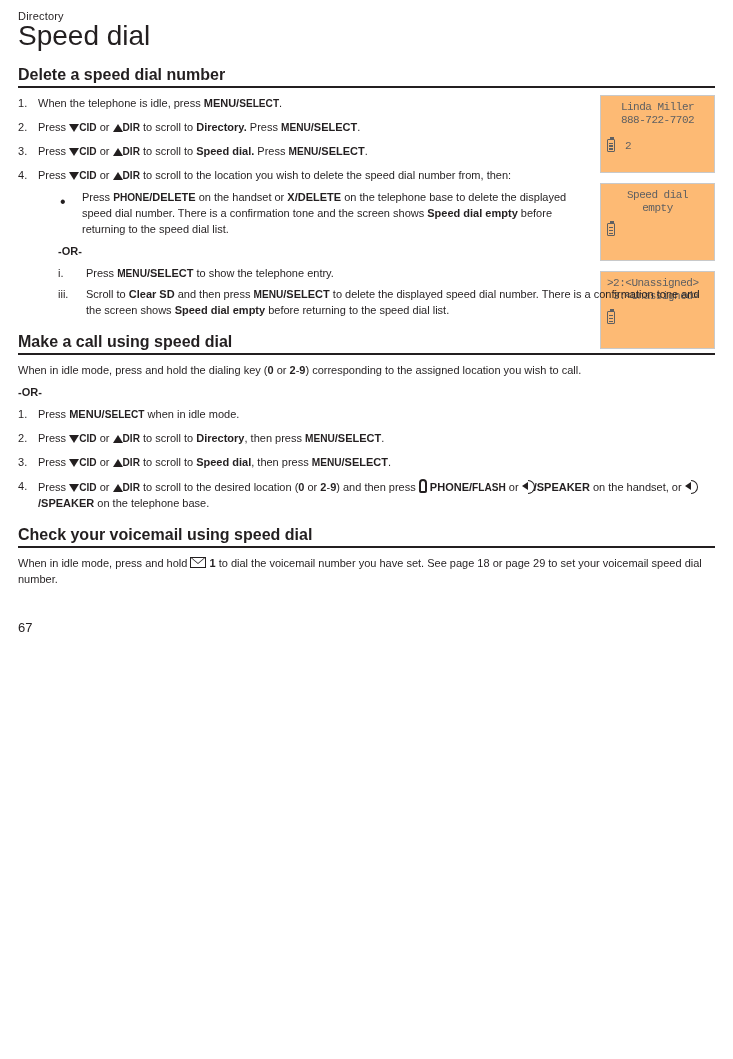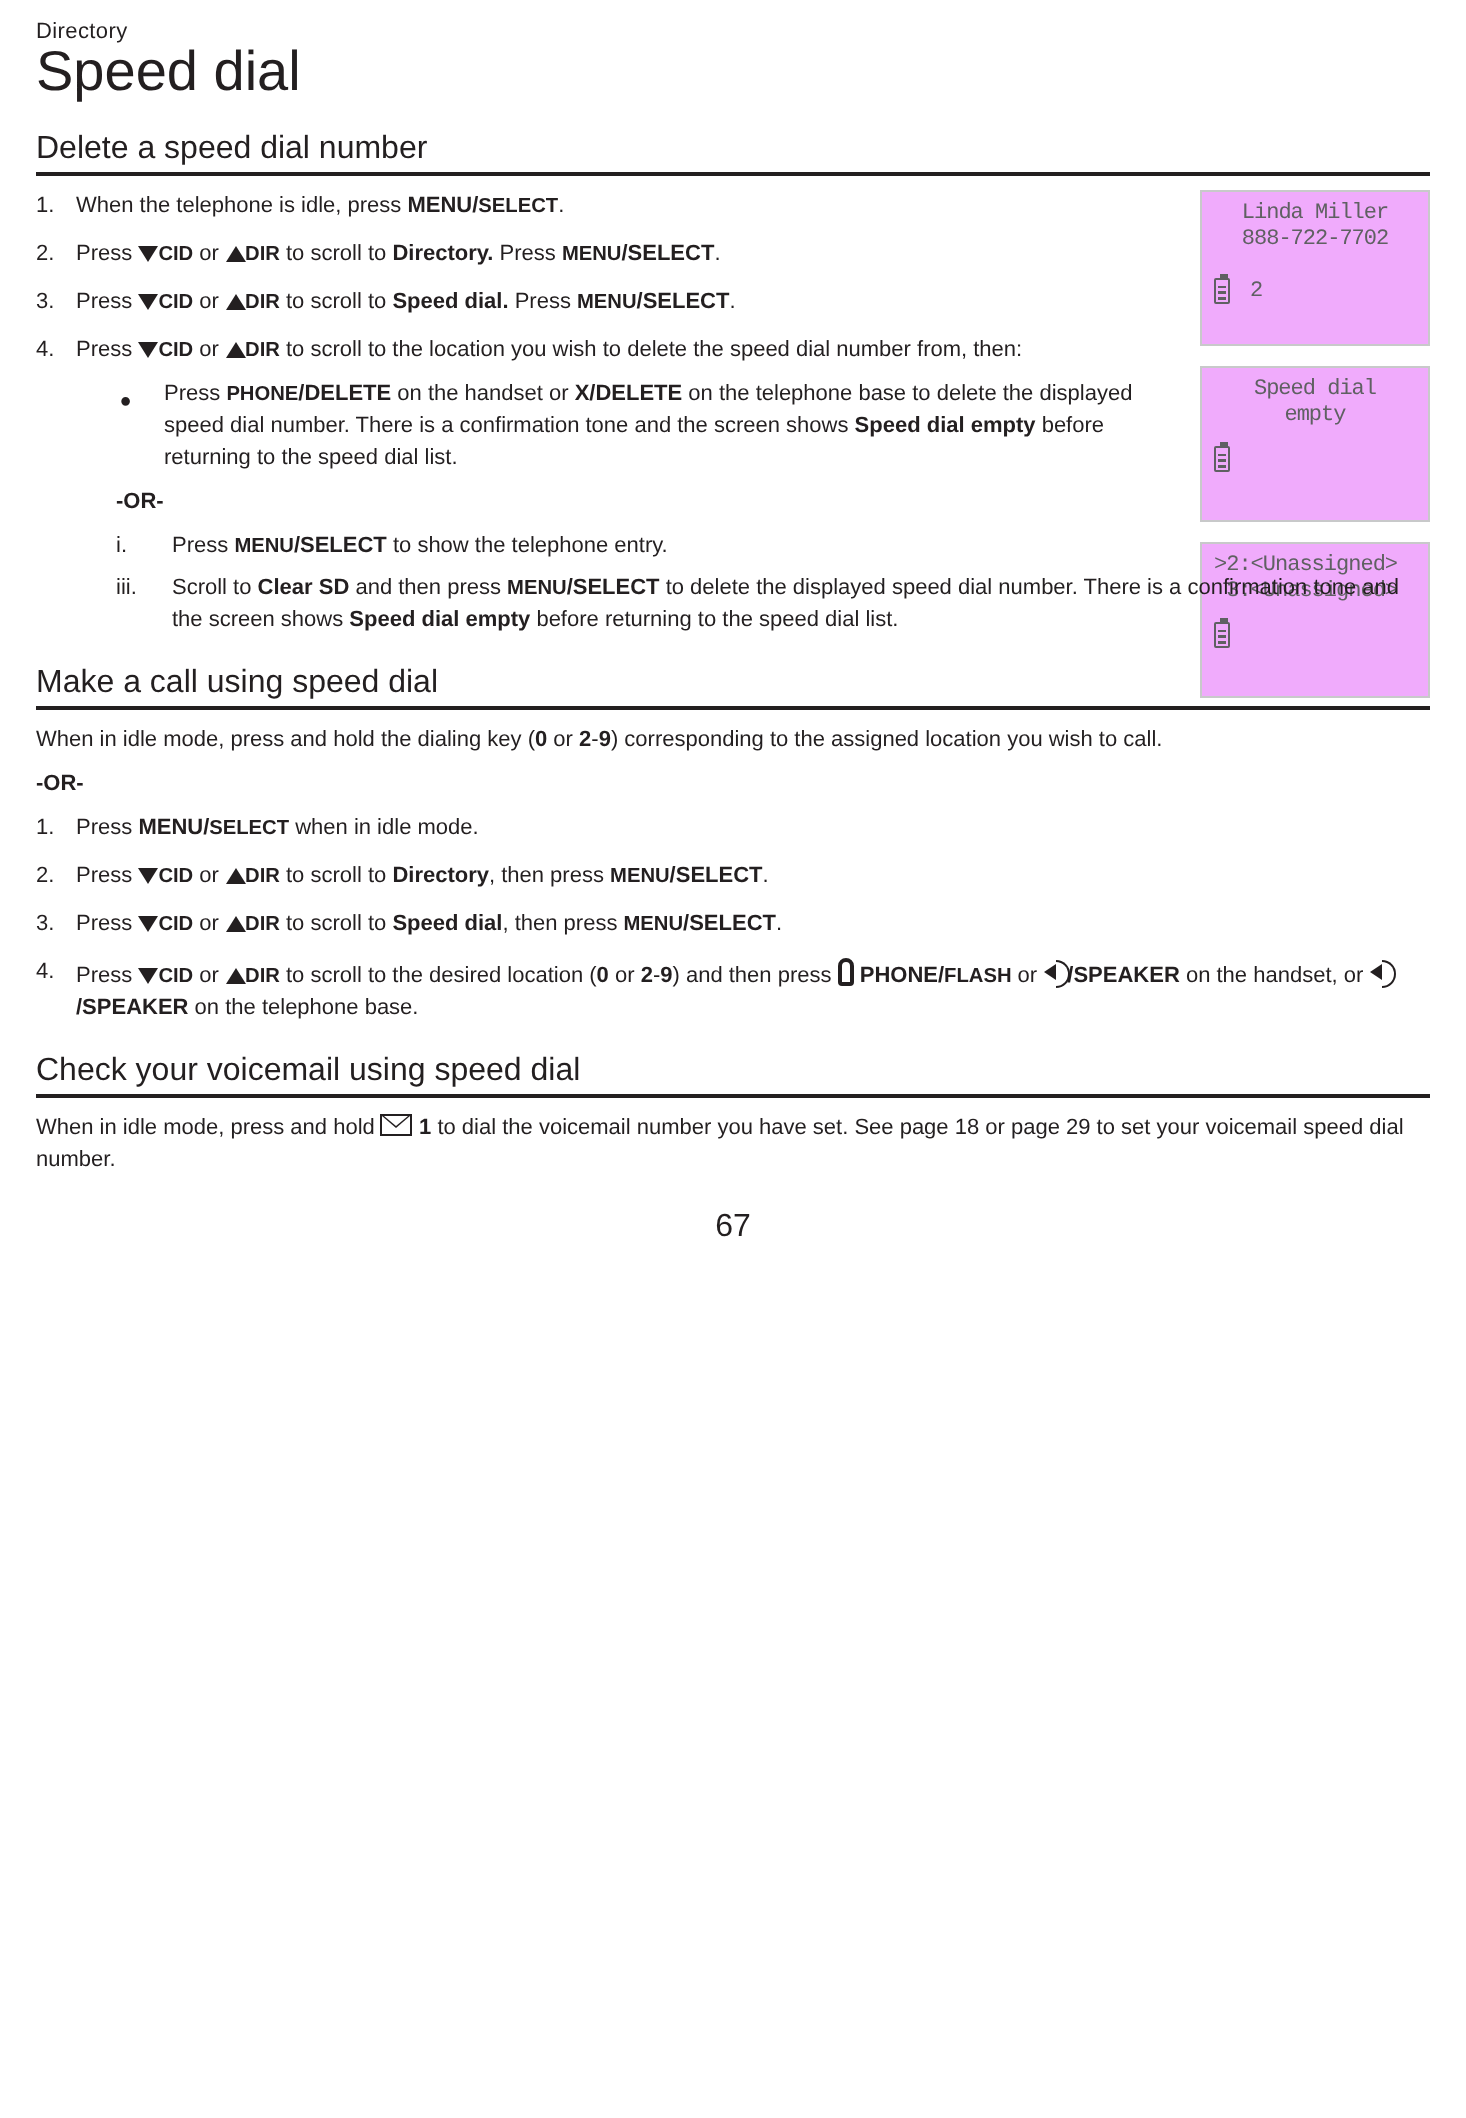--- a/index.html
+++ b/index.html
@@ -1,50 +1,50 @@
 <!DOCTYPE html>
 <html><head>
 <meta charset="utf-8">
 <style>
   * { box-sizing: border-box; margin: 0; padding: 0; }
   html, body { width: 733px; background: #fff; font-family: "Segoe UI", Arial, sans-serif; color: #231f20; }
   .page { padding: 10px 18px 20px 18px; position: relative; }
   .chapter { font-size: 11px; letter-spacing: 0.2px; }
   .title { font-size: 28px; font-weight: 300; margin-top: -2px; margin-bottom: 10px; }
-  .section-h { font-weight: 400; font-size: 16px; border-bottom: 2px solid #231f20; padding-bottom: 2px; margin-bottom: 8px; margin-top: 14px; }
+  .section-h { font-weight: 700; font-size: 16px; border-bottom: 2px solid #231f20; padding-bottom: 2px; margin-bottom: 8px; margin-top: 14px; }
   .body { font-size: 11px; line-height: 1.45; }
   ol.steps { list-style: none; counter-reset: step; }
   ol.steps > li { counter-increment: step; margin-bottom: 8px; padding-left: 20px; position: relative; }
   ol.steps > li::before { content: counter(step) "."; position: absolute; left: 0; top: 0; }
   ul.bullets { list-style: none; margin-left: 22px; }
   ul.bullets > li { position: relative; padding-left: 22px; margin-bottom: 6px; }
   ul.bullets > li::before { content: "•"; position: absolute; left: 0; top: 0; font-size: 16px; }
   .or { font-weight: 700; margin: 6px 0 6px 20px; }
   ol.roman { list-style: none; margin-left: 20px; }
   ol.roman > li { padding-left: 28px; position: relative; margin-bottom: 6px; }
   ol.roman > li .rn { position: absolute; left: 0; top: 0; }
   .bold { font-weight: 700; }
   .sc { font-variant: small-caps; font-weight: 700; font-size: 0.92em; }
   .underline { }
-  .pagefoot { text-align: center; font-size: 16px; margin-top: 16px; }
+  .pagefoot { text-align: left; font-size: 13px; margin-top: 32px; }
   .narrow { width: 570px; }
   .arrow { display: inline-block; width: 0; height: 0; vertical-align: -1px; }
   .arrow.down { border-left: 5px solid transparent; border-right: 5px solid transparent; border-top: 8px solid #231f20; }
   .arrow.up { border-left: 5px solid transparent; border-right: 5px solid transparent; border-bottom: 8px solid #231f20; }
   .tel-icon { display: inline-block; width: 8px; height: 14px; border: 2px solid #231f20; border-radius: 4px 4px 2px 2px; vertical-align: -2px; position: relative; }
   .spk-icon { display: inline-block; width: 12px; height: 12px; position: relative; vertical-align: -1px; }
   .spk-icon::before { content:""; position:absolute; left:0; top:2px; width:0; height:0; border-top:4px solid transparent; border-bottom:4px solid transparent; border-right:6px solid #231f20; }
   .spk-icon::after { content:""; position:absolute; left:6px; top:0; width:6px; height:12px; border:1.5px solid #231f20; border-left:none; border-radius:0 12px 12px 0; }
   .env-icon { display:inline-block; width:16px; height:11px; border:1.5px solid #231f20; position:relative; vertical-align:-1px; }
   .env-icon::before { content:""; position:absolute; left:0; top:0; width:0; height:0; border-left:7px solid transparent; border-right:7px solid transparent; border-top:6px solid #231f20; }
   .env-icon::after { content:""; position:absolute; left:1px; top:0; width:0; height:0; border-left:6px solid transparent; border-right:6px solid transparent; border-top:5px solid #fff; }
 
   
   .screens { position: absolute; right: 18px; top: 95px; display: flex; flex-direction: column; gap: 10px; }
-  .screen { width: 115px; height: 78px; background: #f0abfc; border: 1px solid #c8c9ca; font-family: "Courier New", monospace; font-size: 11px; letter-spacing: -0.5px; color: #5f6062; padding: 5px 4px 4px 4px; position: relative; }
+  .screen { width: 115px; height: 78px; background: #fdba74; border: 1px solid #c8c9ca; font-family: "Courier New", monospace; font-size: 11px; letter-spacing: -0.5px; color: #5f6062; padding: 5px 4px 4px 4px; position: relative; }
   .screen .line { text-align: center; white-space: pre; line-height: 1.2; }
   .screen .batt { position:absolute; left:6px; bottom:20px; width:8px; height:13px; border:1.5px solid #5f6062; border-radius:1px; }
   .screen .batt::before { content:""; position:absolute; top:-3px; left:2px; width:4px; height:2px; background:#5f6062; }
   .screen .batt::after { content:""; position:absolute; left:1px; right:1px; bottom:1px; height:7px; background: repeating-linear-gradient(to top,#5f6062 0 1.5px,transparent 1.5px 3px); }
   .screen .bl { position:absolute; left:24px; bottom:20px; }
   .screen.s3 .line { text-align:left; padding-left:2px; }
   .screen.s2 .batt, .screen.s3 .batt { bottom: 24px; }
 </style>
 </head>
 <body>

